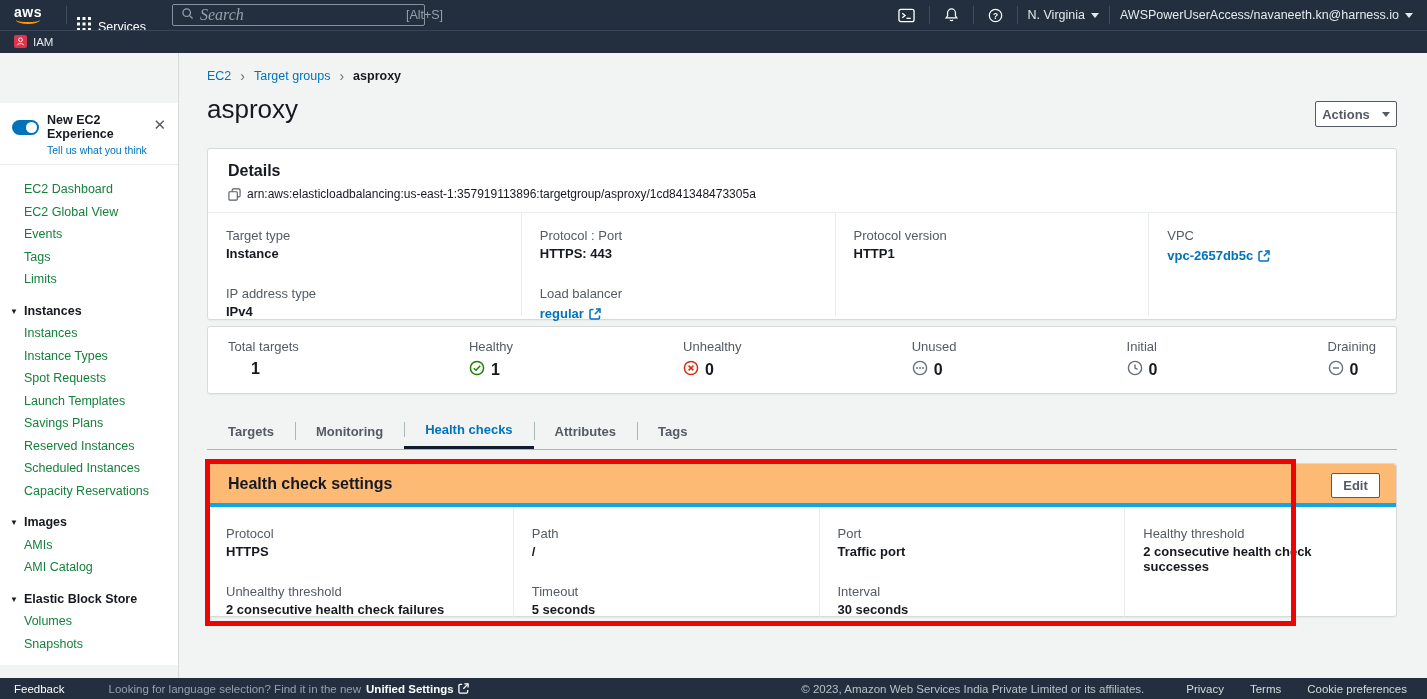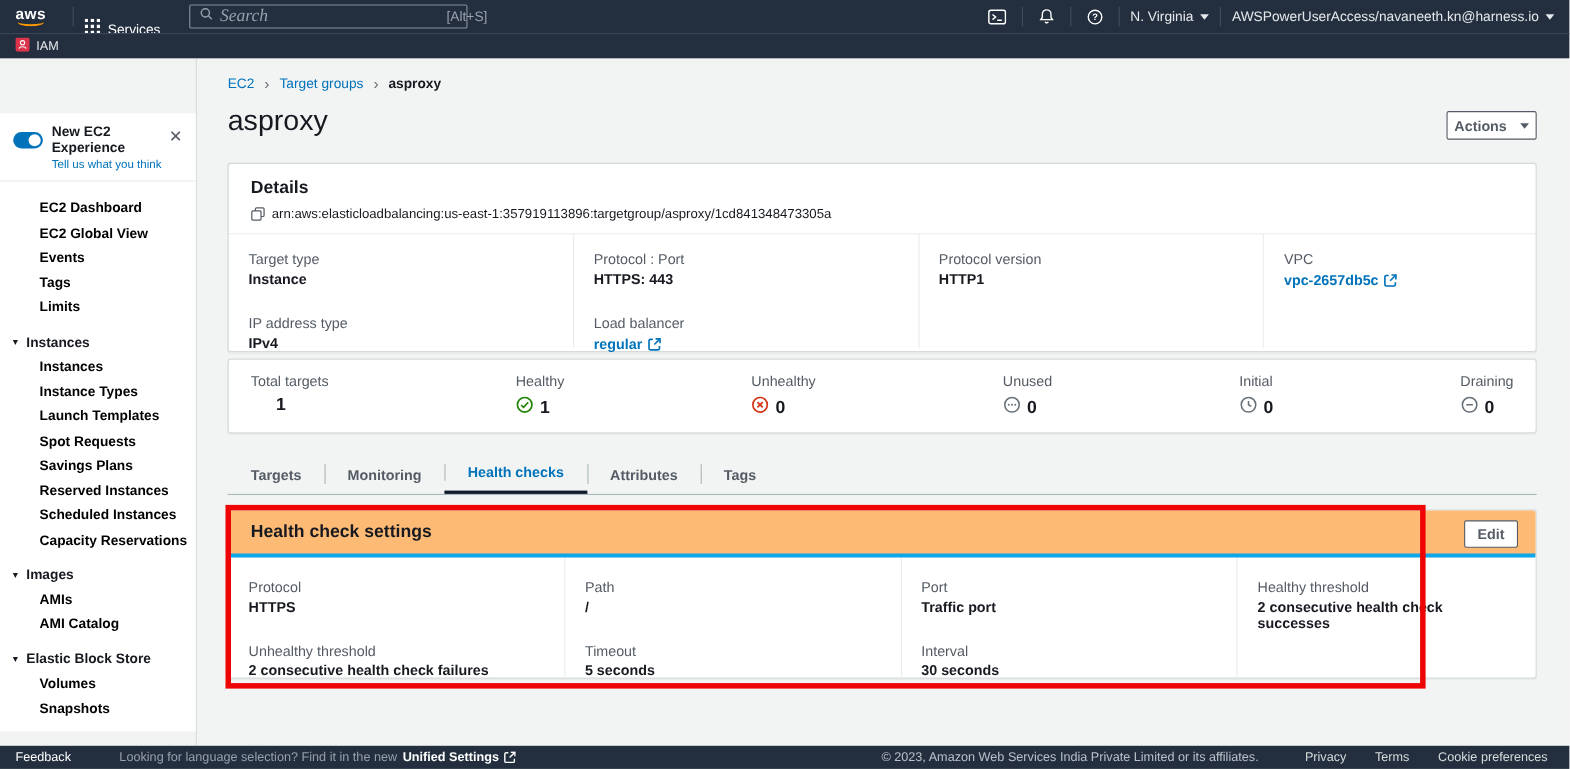--- a/index.html
+++ b/index.html
@@ -38,22 +38,22 @@
   .side-white { position:absolute; left:0; top:50px; width:100%; height:562px; background:#fff; }
   .experiment { padding:10px 10px 8px 12px; border-bottom:1px solid #eaeded; position:relative; }
   .exp-row { display:flex; align-items:center; gap:8px; }
   .toggle { width:27px; height:15px; border-radius:8px; background:#0073bb; position:relative; flex:none; cursor:pointer; }
   .toggle::after { content:''; position:absolute; right:2px; top:2px; width:11px; height:11px; border-radius:50%; background:#fff; }
   .exp-title { font-size:12.5px; font-weight:700; color:#16191f; }
   .exp-sub { font-size:10.5px; color:#0073bb; margin:3px 0 0 35px; cursor:pointer; }
   .exp-close { position:absolute; right:12px; top:14px; color:#545b64; font-size:15px; line-height:15px; cursor:pointer; }
   .side-nav { padding-top:13px; }
   .side-nav ul { list-style:none; }
-  .side-nav li { font-size:12.5px; color:#000000; padding-left:36px; height:22.5px; line-height:22.5px;
-                 cursor:pointer; white-space:nowrap;font-weight:bold; }
+  .side-nav li { font-size:12.5px; color:#15803d; padding-left:24px; height:22.5px; line-height:22.5px;
+                 cursor:pointer; white-space:nowrap; }
   .side-nav li.sect { color:#16191f; font-weight:700; padding-left:10px; margin-top:9px; }
   .sect .tri { display:inline-block; font-size:8px; vertical-align:1px; margin-right:6px; color:#16191f; }
 
   
   .main { position:absolute; left:179px; top:53px; width:1248px; height:625px; background:#f2f3f3; }
   .breadcrumb { position:absolute; left:28px; top:16px; font-size:12.5px; display:flex; align-items:center; gap:9px; }
   .breadcrumb a { color:#0073bb; text-decoration:none; cursor:pointer; }
   .crumb-sep { color:#687078; font-size:14px; line-height:12px; }
   .crumb-cur { color:#16191f; font-weight:700; }
   .page-title { position:absolute; left:28px; top:41px; font-size:26px; font-weight:400; color:#16191f; }
@@ -219,22 +219,22 @@
       <nav class="side-nav">
         <ul>
           <li>EC2 Dashboard</li>
           <li>EC2 Global View</li>
           <li>Events</li>
           <li>Tags</li>
           <li>Limits</li>
           <li class="sect"><span class="tri">▼</span><span>Instances</span></li>
           <li>Instances</li>
           <li>Instance Types</li>
+          <li>Spot Requests</li>
           <li>Launch Templates</li>
-          <li>Spot Requests</li>
           <li>Savings Plans</li>
           <li>Reserved Instances</li>
           <li>Scheduled Instances</li>
           <li>Capacity Reservations</li>
           <li class="sect"><span class="tri">▼</span><span>Images</span></li>
           <li>AMIs</li>
           <li>AMI Catalog</li>
           <li class="sect"><span class="tri">▼</span><span>Elastic Block Store</span></li>
           <li>Volumes</li>
           <li>Snapshots</li>

